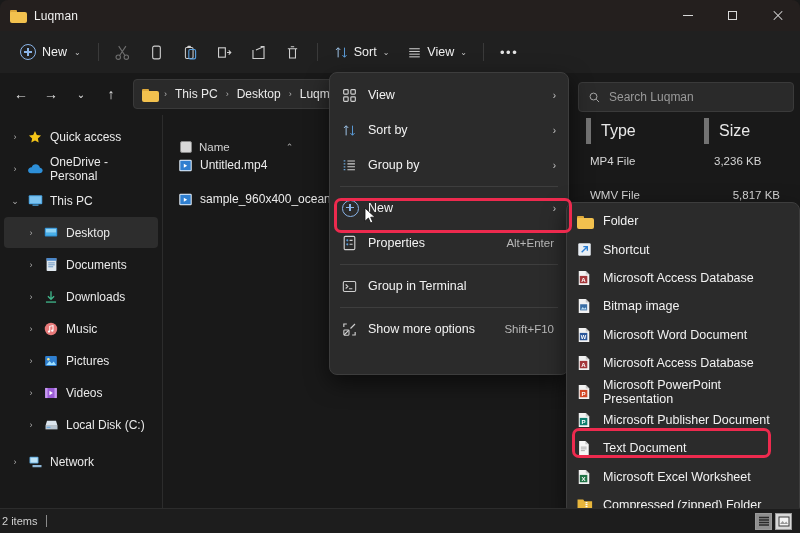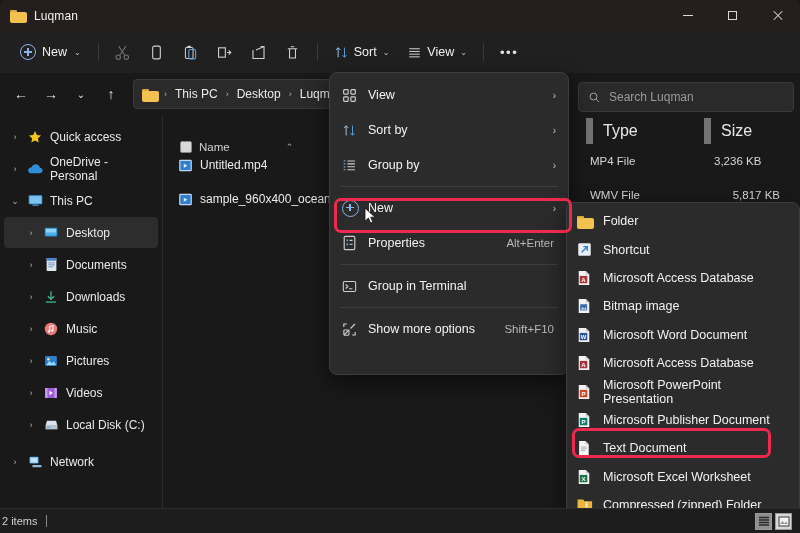--- a/index.html
+++ b/index.html
@@ -114,21 +114,21 @@
   }
   .side-ico { width:18px; height:16px; margin-right:6px; flex:none;
               display:flex; align-items:center; justify-content:center; }
   .indent { padding-left:16px; }
 
   
   .listhdr {
     position:absolute; left:170px; top:118px; width:630px; height:26px;
     display:flex; align-items:center; font-size:11.5px; color:#d2d2d2;margin-top:16px;
   }
-  .hcell { display:flex; align-items:center; height:26px; border-left:7px solid #737373;
+  .hcell { display:flex; align-items:center; height:26px; border-left:5px solid #737373;
            padding-left:10px; }
   .chk { width:12px; height:12px; border:1px solid #888; border-radius:2px;
          background:#d8d8d8; margin-right:7px; }
   .filerow {
     position:absolute; left:178px; height:30px; display:flex; align-items:center;
     font-size:12px; color:#ececec; gap:7px;
   }
   .typerow { position:absolute; font-size:11.5px; color:#d6d6d6; }
   .vid-ico { width:15px; height:15px; flex:none; }
 

